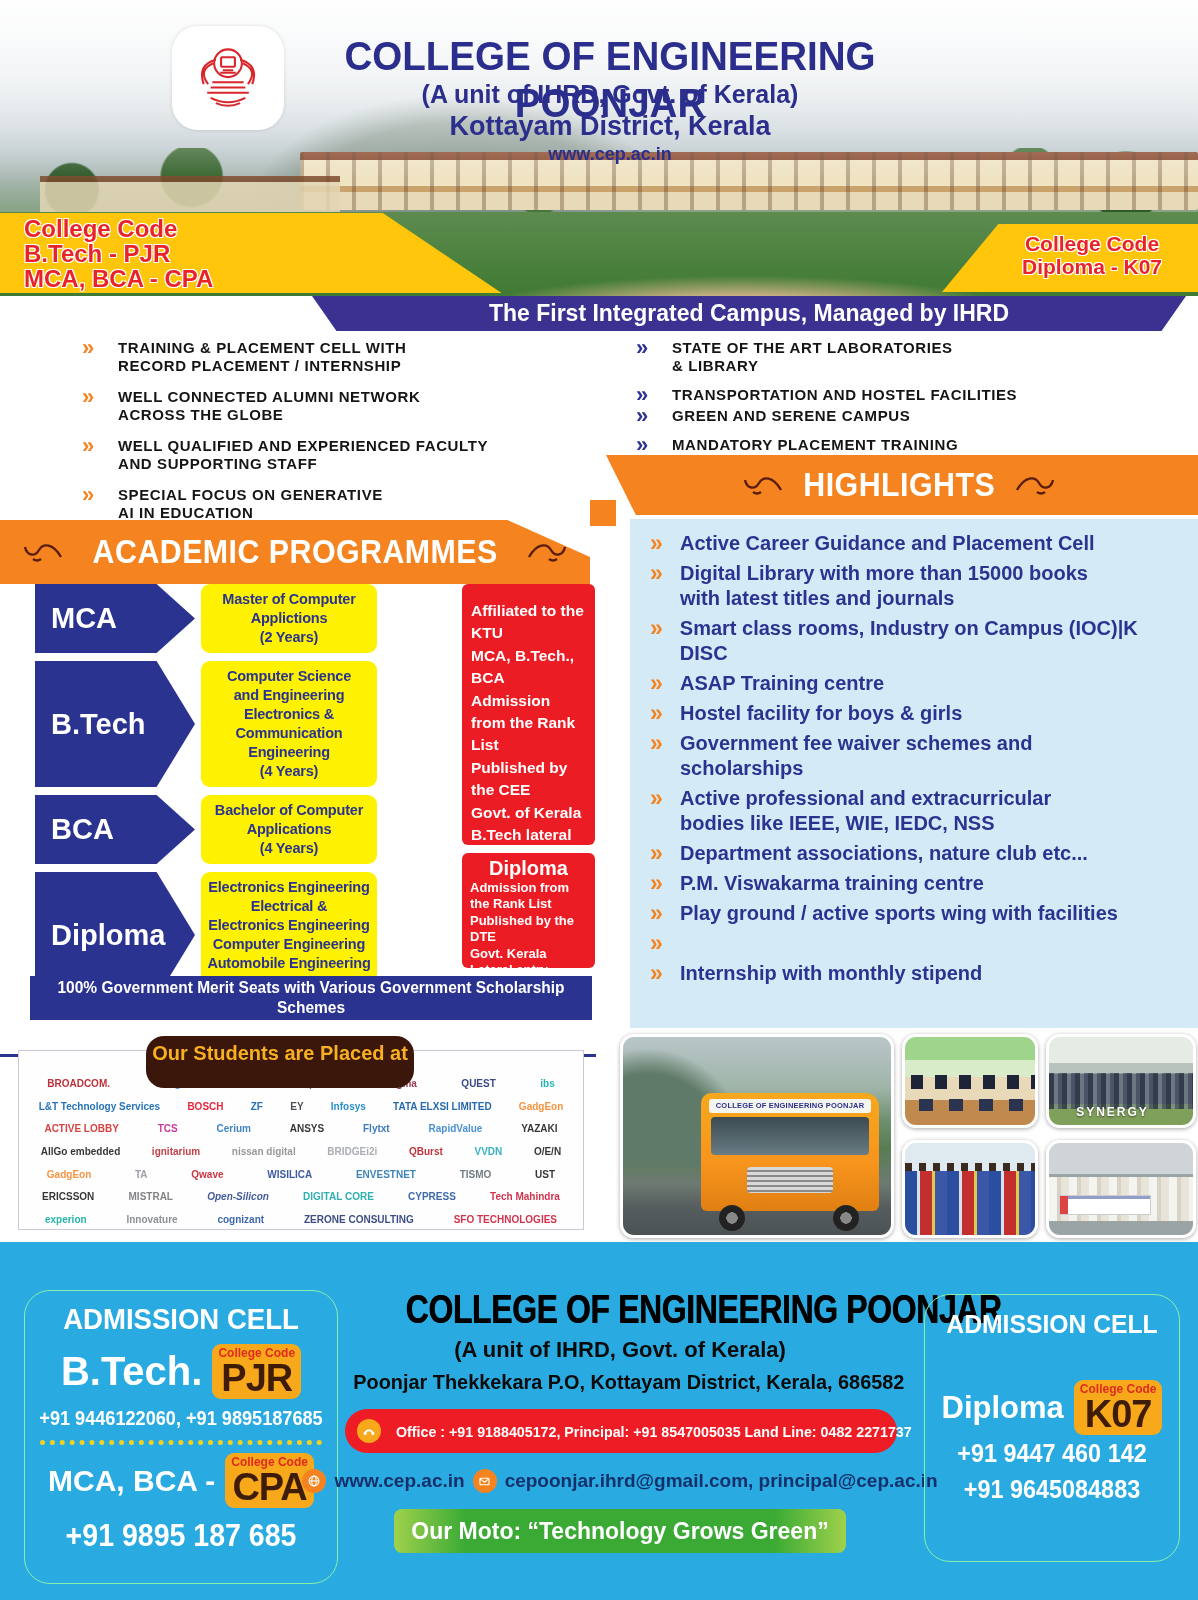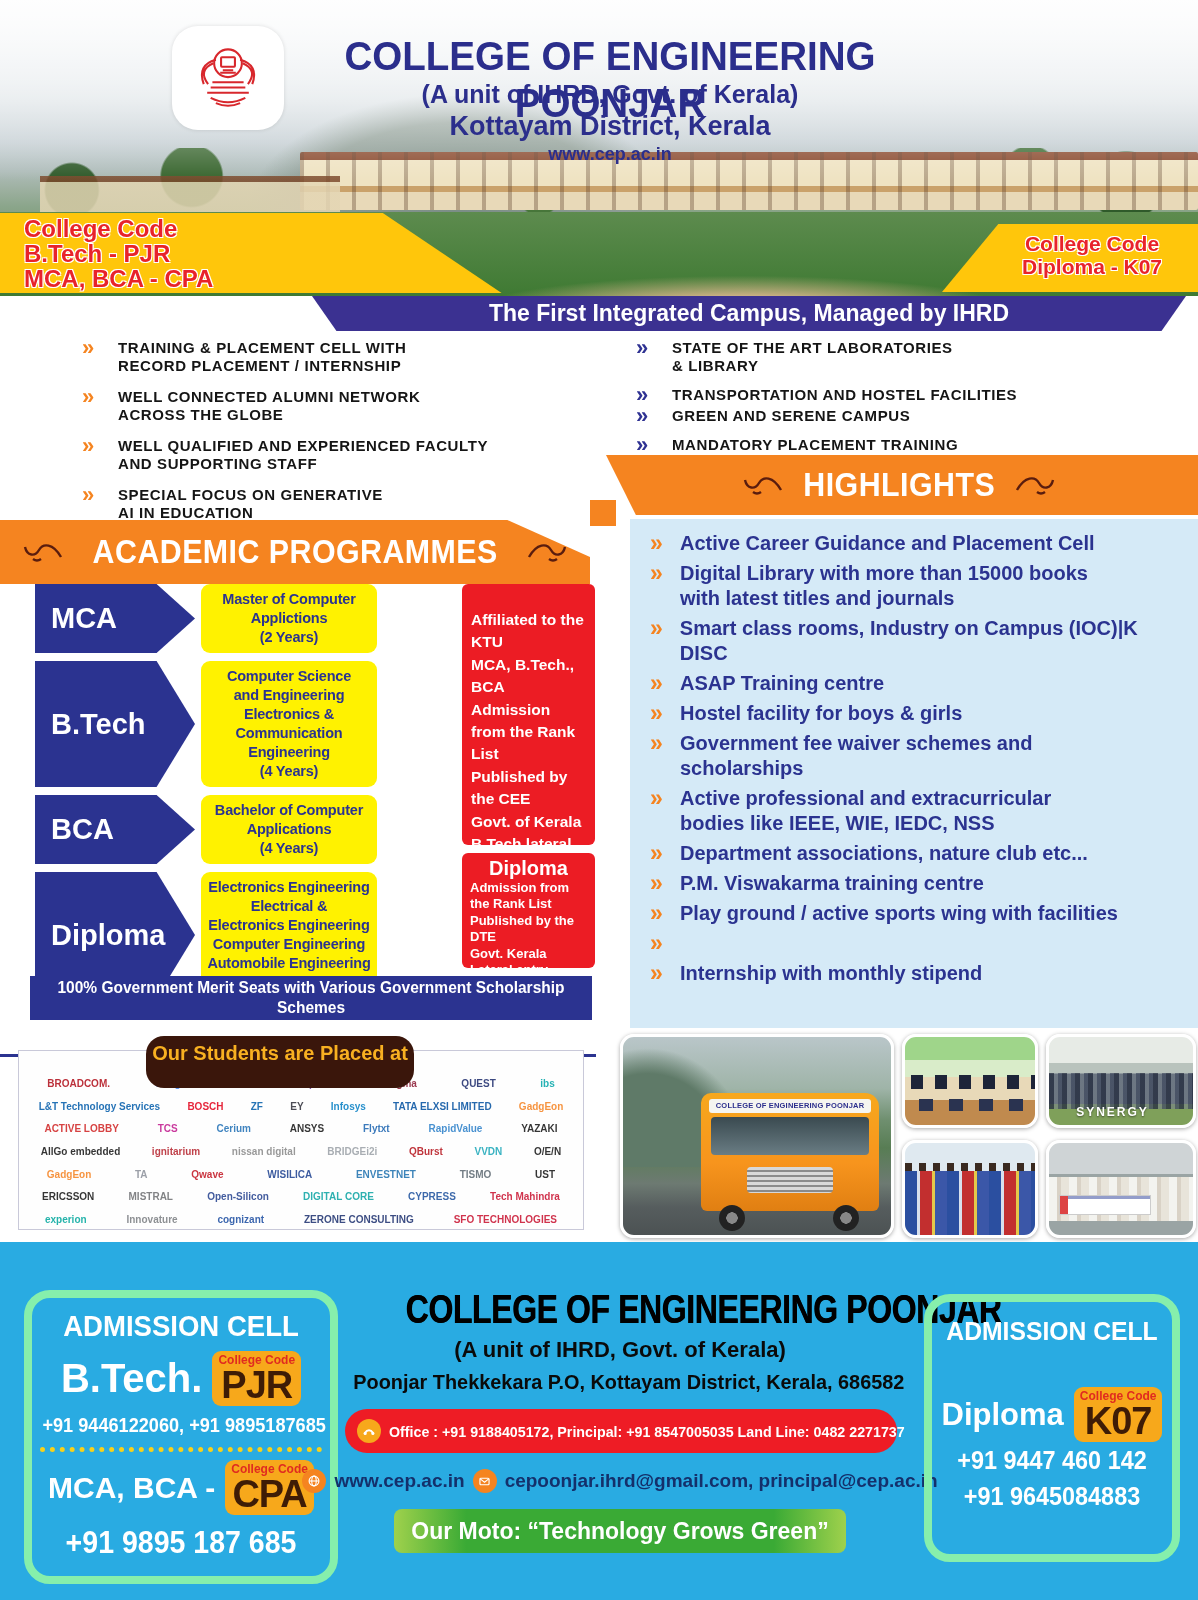--- a/index.html
+++ b/index.html
@@ -77,21 +77,21 @@
   #programs { left:35px; top:584px; width:342px; }
   .prog-row { display:flex; align-items:stretch; margin-bottom:8px; gap:6px; }
   .prog-arrow { width:160px; background:#2b3390; clip-path:polygon(0 0, 76% 0, 100% 50%, 76% 100%, 0 100%);
     display:flex; align-items:center; padding-left:16px; flex-shrink:0; }
   .prog-arrow span { color:#fff; font-weight:bold; font-size:29px; }
   .prog-box { flex:1; background:#fff200; border-radius:9px; padding:6px 4px; display:flex; flex-direction:column;
     justify-content:center; text-align:center; color:#2b3390; font-weight:bold; font-size:14.5px; line-height:19px; letter-spacing:-.2px; }
   .prog-row.r1 { min-height:62px; } .prog-row.r2 { min-height:112px; } .prog-row.r3 { min-height:62px; } .prog-row.r4 { min-height:126px; }
 
   .red-box { background:#ec1c24; border-radius:6px; color:#fff; font-weight:bold; }
-  #ktu-box { left:462px; top:584px; width:133px; height:261px; padding:25px 9px; font-size:15.5px; line-height:22.4px; }
+  #ktu-box { left:462px; top:584px; width:133px; height:261px; padding:16px 9px; font-size:15.5px; line-height:22.4px; }
   #dip-box { left:462px; top:853px; width:133px; height:115px; padding:3px 8px; font-size:13px; line-height:16.4px; }
   #dip-box .dip-title { text-align:center; font-size:20px; line-height:24px; }
 
   #sch-bar { left:30px; top:976px; width:562px; height:44px; background:#2b3390; color:#fff;
     text-align:center; font-weight:bold; font-size:16px; line-height:20px; padding-top:2px; }
   #sch-bar div { transform:scaleX(.97); }
 
   
   #pl-line { left:0; top:1054px; width:596px; height:3px; background:#2b3390; }
   #pl-pill { left:146px; top:1036px; width:268px; height:52px; background:#3a160b; border-radius:18px;
@@ -145,21 +145,21 @@
 
   #ph-rally { left:1046px; top:1140px; width:150px; height:98px;
     background:linear-gradient(#cfd4d6 0 34%, #9aa4a4 34% 100%); }
   #ph-rally .crowd { position:absolute; left:0; top:34px; width:150px; height:44px;
     background:repeating-linear-gradient(90deg, #f3f3ef 0 8px, #d9d2c6 8px 12px, #e8e4da 12px 20px); }
   #ph-rally .bannerstrip { position:absolute; left:10px; top:52px; width:92px; height:20px; background:#fff;
     border:1px solid #ccc; background-image:linear-gradient(90deg, #d44 0 8px, transparent 8px), linear-gradient(rgba(40,60,150,.5) 0 3px, transparent 3px); }
 
   
   #footer { left:0; top:1242px; width:1198px; height:358px; background:#29abe2; }
-  .cell-box { position:absolute; border:8px solid #86efac; border-radius:26px; text-align:center; }
+  .cell-box { position:absolute; border:1px solid #86efac; border-radius:26px; text-align:center; }
   #cell-left { left:24px; top:48px; width:314px; height:294px; padding-top:12px; }
   #cell-right { left:924px; top:52px; width:256px; height:268px; padding-top:14px; }
   .cell-title { color:#fff; font-weight:bold; font-size:29px; transform:scaleX(.95); }
   #cell-right .cell-title { font-size:26px; }
   .code-row { display:flex; align-items:center; justify-content:center; gap:10px; margin-top:8px; }
   .big-white { color:#fff; font-weight:bold; }
   #btech-label { font-size:40px; }
   #mca-label { font-size:30px; }
   #diploma-label { font-size:31px; }
   .badge { background:#f7a81b; border-radius:9px; padding:3px 6px 2px; line-height:1; }
@@ -170,21 +170,21 @@
   #phone-mca { color:#fff; font-weight:bold; font-size:31px; margin-top:10px; transform:scaleX(.92); white-space:nowrap; }
   .r-phone { color:#fff; font-weight:bold; font-size:26px; line-height:36px; transform:scaleX(.9); white-space:nowrap; }
   #cell-right .code-row { margin-top:40px; }
 
   #f-center { position:absolute; left:345px; top:44px; width:550px; text-align:center; }
   #f-college { color:#000; font-weight:bold; font-size:41px; transform:scaleX(.78); white-space:nowrap;
     text-shadow:.6px 0 0 #000; letter-spacing:-.5px; }
   #f-unit { color:#0a0a0a; font-weight:bold; font-size:22px; margin-top:4px; }
   #f-addr { color:#0a0a0a; font-weight:bold; font-size:20.5px; margin-top:7px; transform:scaleX(.97); white-space:nowrap; }
   #f-redbar { margin:15px auto 0; width:552px; height:44px; background:#ee1c25; border-radius:24px;
-    display:flex; align-items:center; padding:0 12px; gap:8px; }
+    display:flex; align-items:center; padding:0 12px; gap:15px; }
   #f-redbar .txt { color:#fff; font-weight:bold; font-size:15px; transform:scaleX(.95); white-space:nowrap; transform-origin:left center; }
   .circle-ico { width:24px; height:24px; border-radius:50%; background:#f7a81b; flex-shrink:0;
     display:flex; align-items:center; justify-content:center; }
   #f-webline { margin-top:16px; display:flex; align-items:center; justify-content:center; gap:8px; }
   #f-webline .wtxt { color:#14306b; font-weight:bold; font-size:19px; white-space:nowrap; }
   #f-moto { margin:16px auto 0; width:452px; height:44px; border-radius:8px;
     background:linear-gradient(90deg, #9fd14c, #3aaa35 16%, #3aaa35 84%, #9fd14c);
     color:#fff; font-weight:bold; font-size:23px; line-height:44px; text-align:center; }
 </style>
 </head>
@@ -421,21 +421,21 @@
         <span class="chip" style="color: rgb(138, 143, 153);">TA</span>
         <span class="chip" style="color: rgb(193, 18, 31);">Qwave</span>
         <span class="chip" style="color: rgb(27, 63, 143);">WISILICA</span>
         <span class="chip" style="color: rgb(28, 111, 174);">ENVESTNET</span>
         <span class="chip" style="color: rgb(91, 103, 112);">TISMO</span>
         <span class="chip" style="color: rgb(17, 17, 17);">UST</span>
       </div>
       <div class="logo-row">
         <span class="chip" style="color: rgb(17, 17, 17);">ERICSSON</span>
         <span class="chip" style="color: rgb(109, 110, 113);">MISTRAL</span>
-        <span class="chip" style="color: rgb(35, 64, 142);">Open-Silicon</span>
+        <span class="chip" style="color: rgb(35, 64, 142); font-style: italic;">Open-Silicon</span>
         <span class="chip" style="color: rgb(10, 163, 163);">DIGITAL CORE</span>
         <span class="chip" style="color: rgb(27, 79, 156);">CYPRESS</span>
         <span class="chip" style="color: rgb(200, 16, 46);">Tech Mahindra</span>
       </div>
       <div class="logo-row">
         <span class="chip" style="color: rgb(0, 167, 157);">experion</span>
         <span class="chip" style="color: rgb(122, 125, 129);">Innovature</span>
         <span class="chip" style="color: rgb(26, 76, 161);">cognizant</span>
         <span class="chip" style="color: rgb(27, 47, 110);">ZERONE CONSULTING</span>
         <span class="chip" style="color: rgb(200, 16, 46);">SFO TECHNOLOGIES</span>

